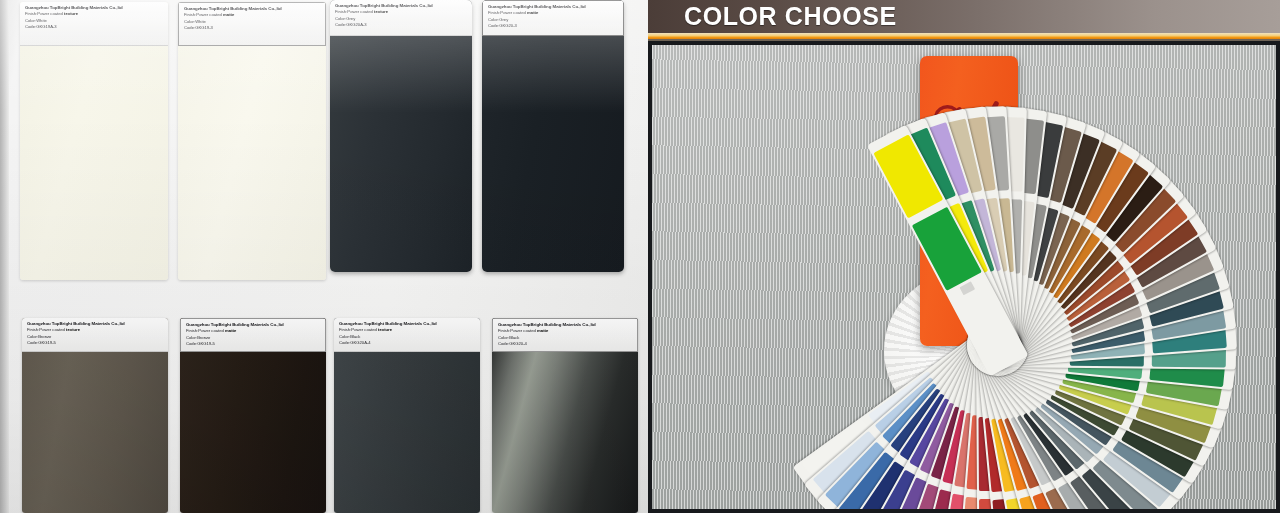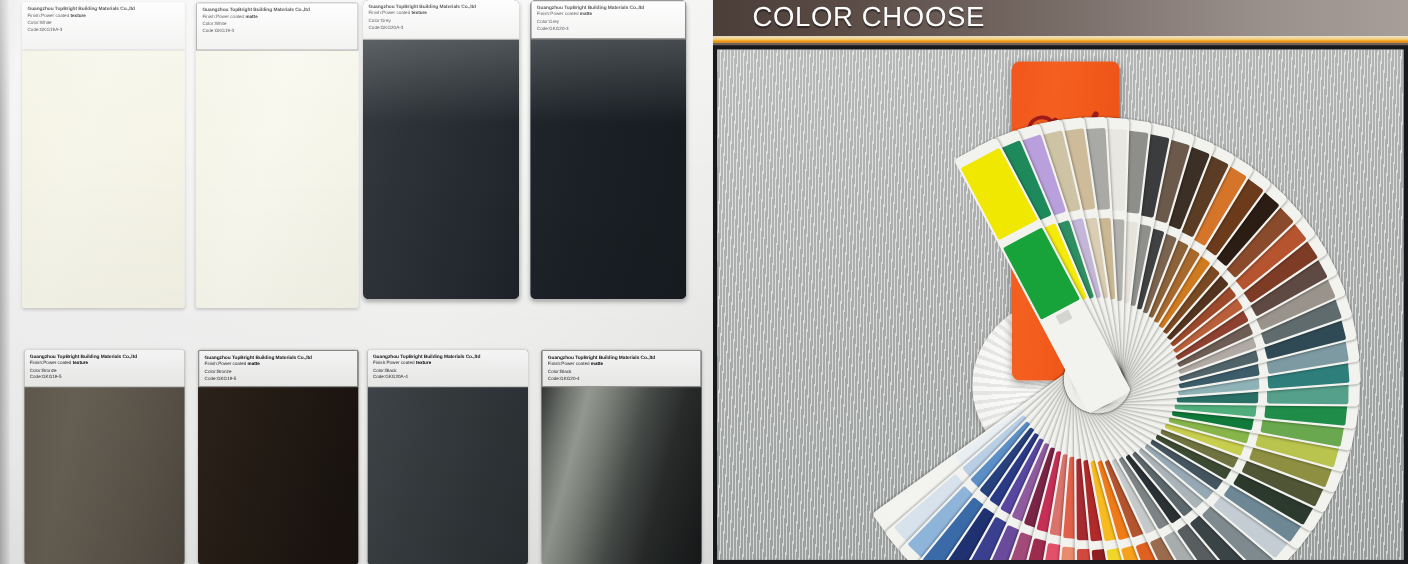--- a/index.html
+++ b/index.html
@@ -84,21 +84,21 @@
   #p8 .label{height:34px;border:1px solid #9a9a9a;}
 
   
   .right-panel{position:absolute;left:648px;top:0;width:632px;height:513px;background:#fff;overflow:hidden;}
   .banner-head{
     position:absolute;left:0;top:0;width:632px;height:33px;
     background:linear-gradient(90deg,#4b3d38 0%,#594a44 18%,#7b6f6a 52%,#9b918c 80%,#a79e99 100%);
     display:flex;align-items:center;
   }
   .banner-head .title{
-    margin-left:36px;color:#ffffff;font-size:25px;font-weight:normal;letter-spacing:.6px;
+    margin-left:36px;color:#ffffff;font-size:25px;font-weight:bold;letter-spacing:.6px;
     text-shadow:0 1px 1px rgba(0,0,0,.45);
   }
   .gold-rule{position:absolute;left:0;top:33px;width:632px;height:6px;
     background:linear-gradient(180deg,#efe2c0 0%,#f3cf7a 45%,#f39b16 72%,#e07f06 100%);}
   .gold-rule2{position:absolute;left:0;top:39px;width:632px;height:2px;background:#6e6355;}
 
   .fan-stage{
     position:absolute;left:0;top:41px;width:632px;height:472px;
     border:4px solid #17191c;box-sizing:border-box;
     background:

